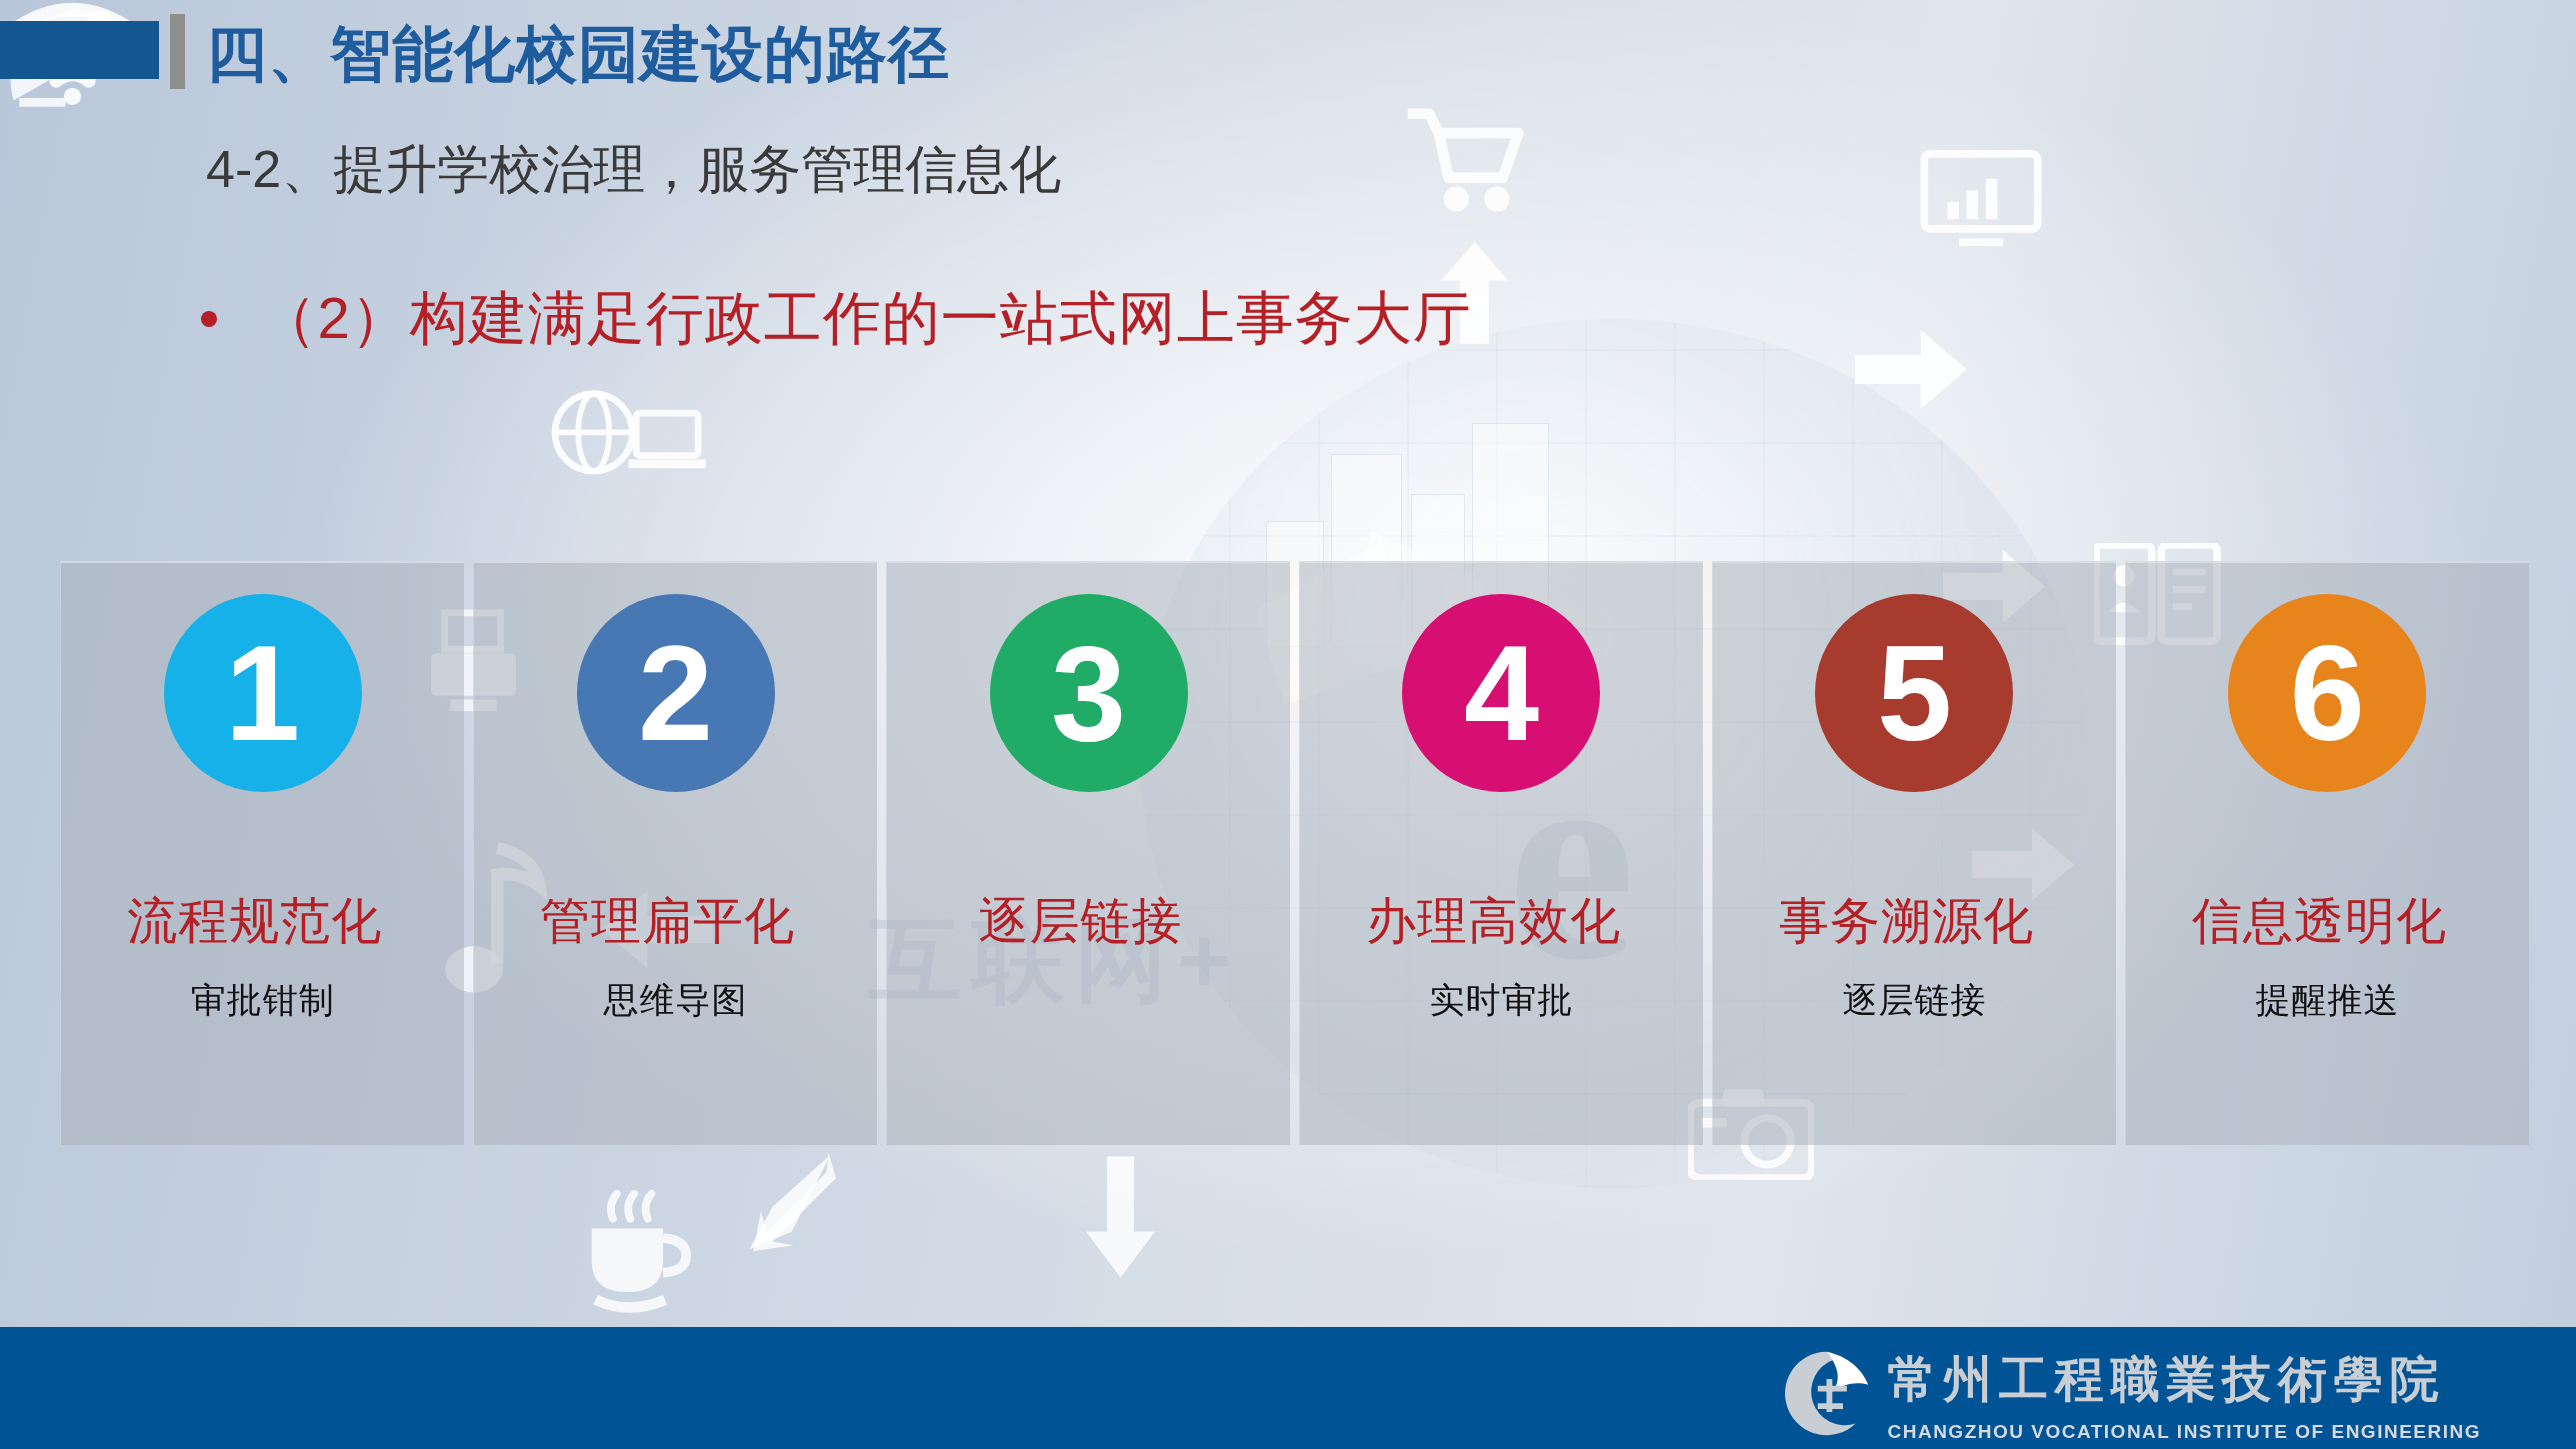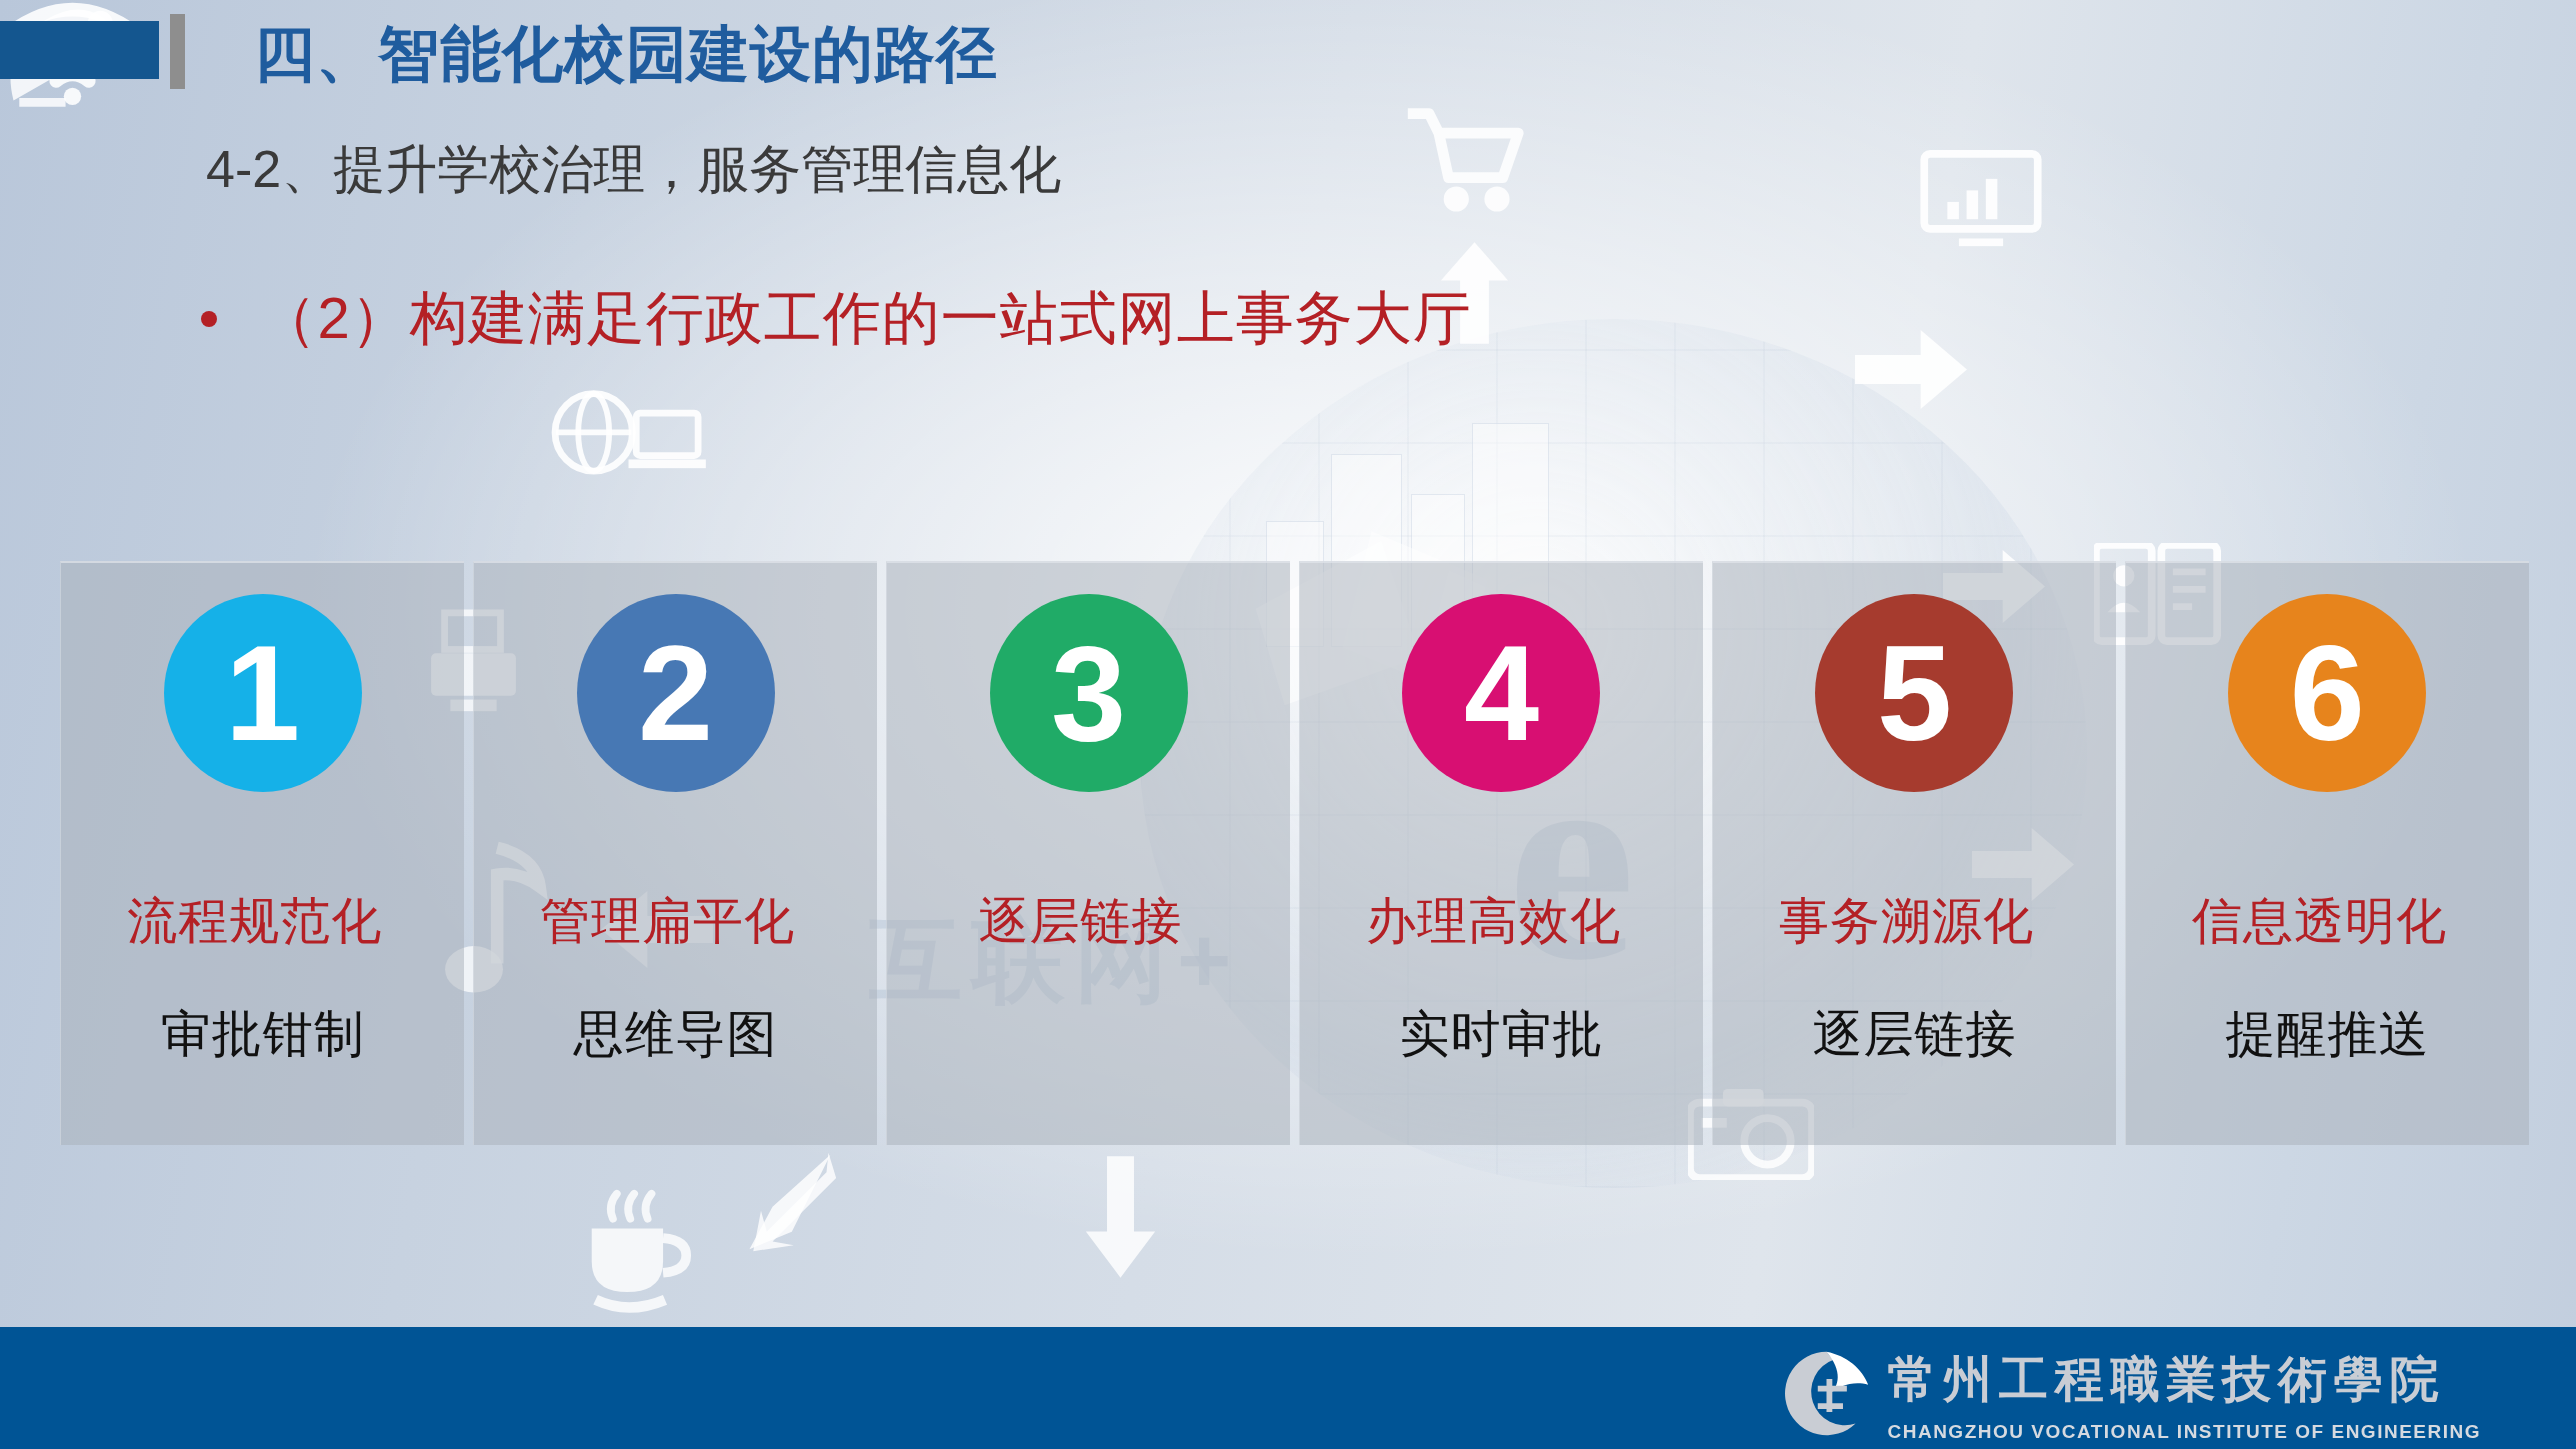--- a/index.html
+++ b/index.html
@@ -53,21 +53,21 @@
     position: absolute; left: 0; top: 21px; width: 159px; height: 58px;
     background: #14568f;
   }
   #hdr-bar {
     position: absolute; left: 170px; top: 13.5px; width: 14.5px; height: 75px;
     background: #8e8e8e;
   }
   #title {
     position: absolute; left: 206px; top: 13.5px;
     font-size: 61px; font-weight: bold; color: #1f5c9e;
-    letter-spacing: 1px; white-space: nowrap; margin-left: 48px;
+    letter-spacing: 1px; white-space: nowrap;
   }
   #subtitle {
     position: absolute; left: 206px; top: 135px;
     font-size: 52px; color: #3a3a3a; white-space: nowrap; font-weight: 400;
   }
   #bulletrow {
     position: absolute; left: 201px; top: 280px;
     display: flex; align-items: center; white-space: nowrap;
   }
   #bulletdot {
@@ -94,22 +94,22 @@
     margin-top: 31px;
     display: flex; align-items: center; justify-content: center;
     color: #ffffff; font-size: 135px; font-weight: bold; line-height: 1;
     font-family: "Liberation Sans", sans-serif;
   }
   .ptitle {
     position: absolute; top: 325px; left: 0; right: 16px; text-align: center;
     font-size: 50px; color: #b42025; letter-spacing: 1px; white-space: nowrap;
   }
   .psub {
-    position: absolute; top: 438px; left: 0; right: 0; text-align: center;
-    font-size: 50px; color: #111111; letter-spacing: 1px; white-space: nowrap;
+    position: absolute; top: 414px; left: 0; right: 0; text-align: center;
+    font-size: 35px; color: #111111; letter-spacing: 1px; white-space: nowrap;
   }
 
   
   #footer {
     position: absolute; left: 0; bottom: 0; width: 2576px; height: 123px;
     background: #005495;
   }
   #logo {
     position: absolute; right: 95px; top: 17.4px;
     display: flex; align-items: center;

